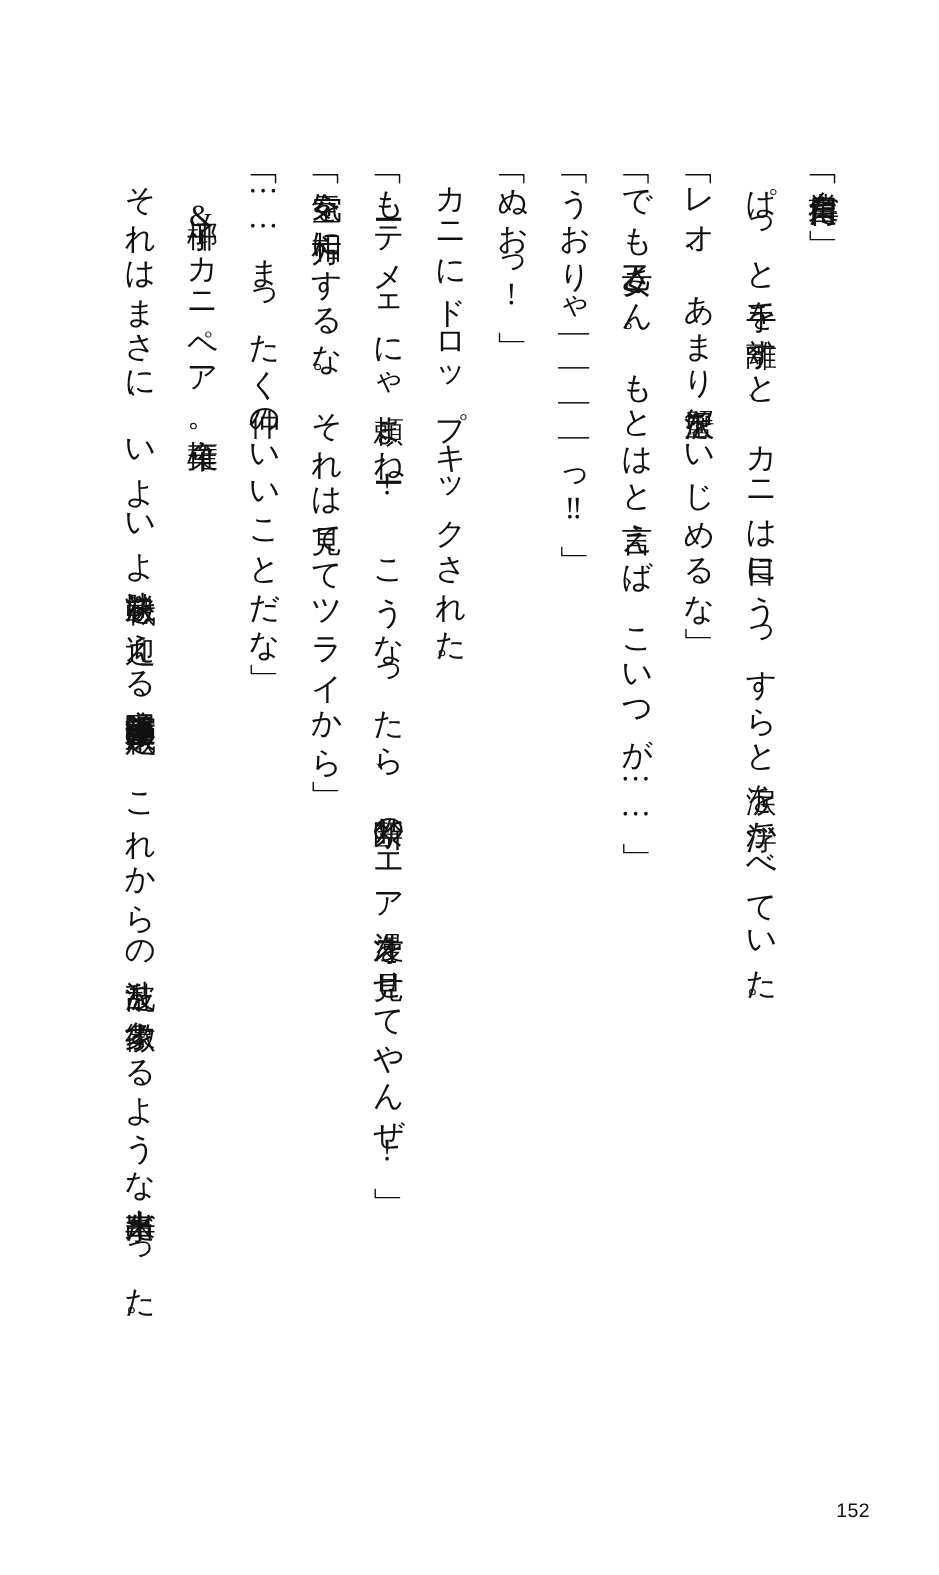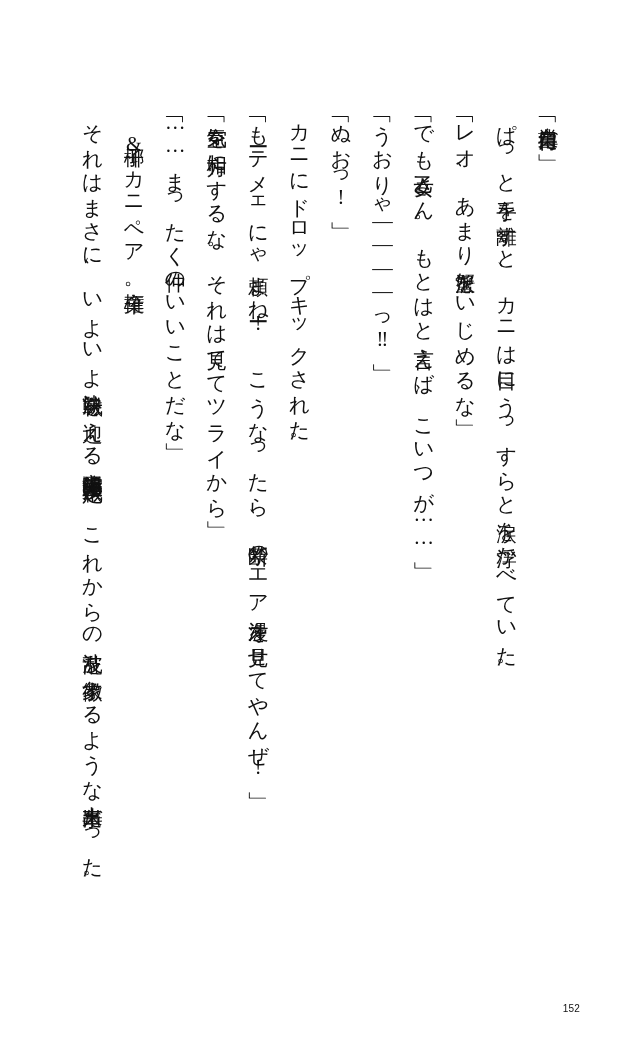--- a/index.html
+++ b/index.html
@@ -50,21 +50,21 @@
   }
   .para.indent {
     text-indent: 1em;
   }
 
   
   .folio {
     position: absolute;
     right: 46px;
     bottom: 36px;
-    font-size: 10px;
+    font-size: 13px;
     font-family: "Liberation Sans", sans-serif;
     color: #111111;
     letter-spacing: 0.02em;
   }
 </style>
 </head>
 <body>
 
 <div class="page">
 

